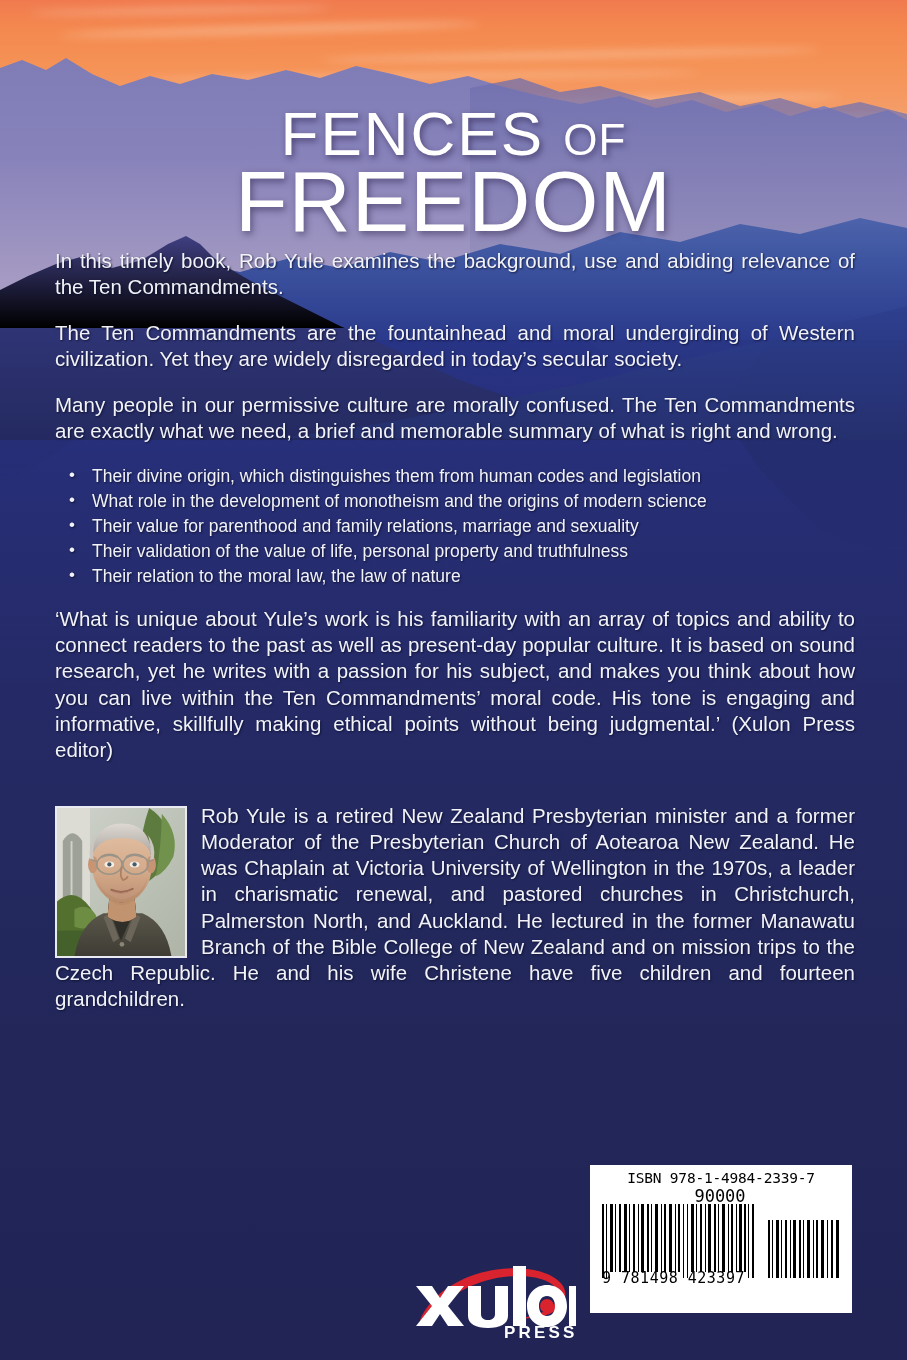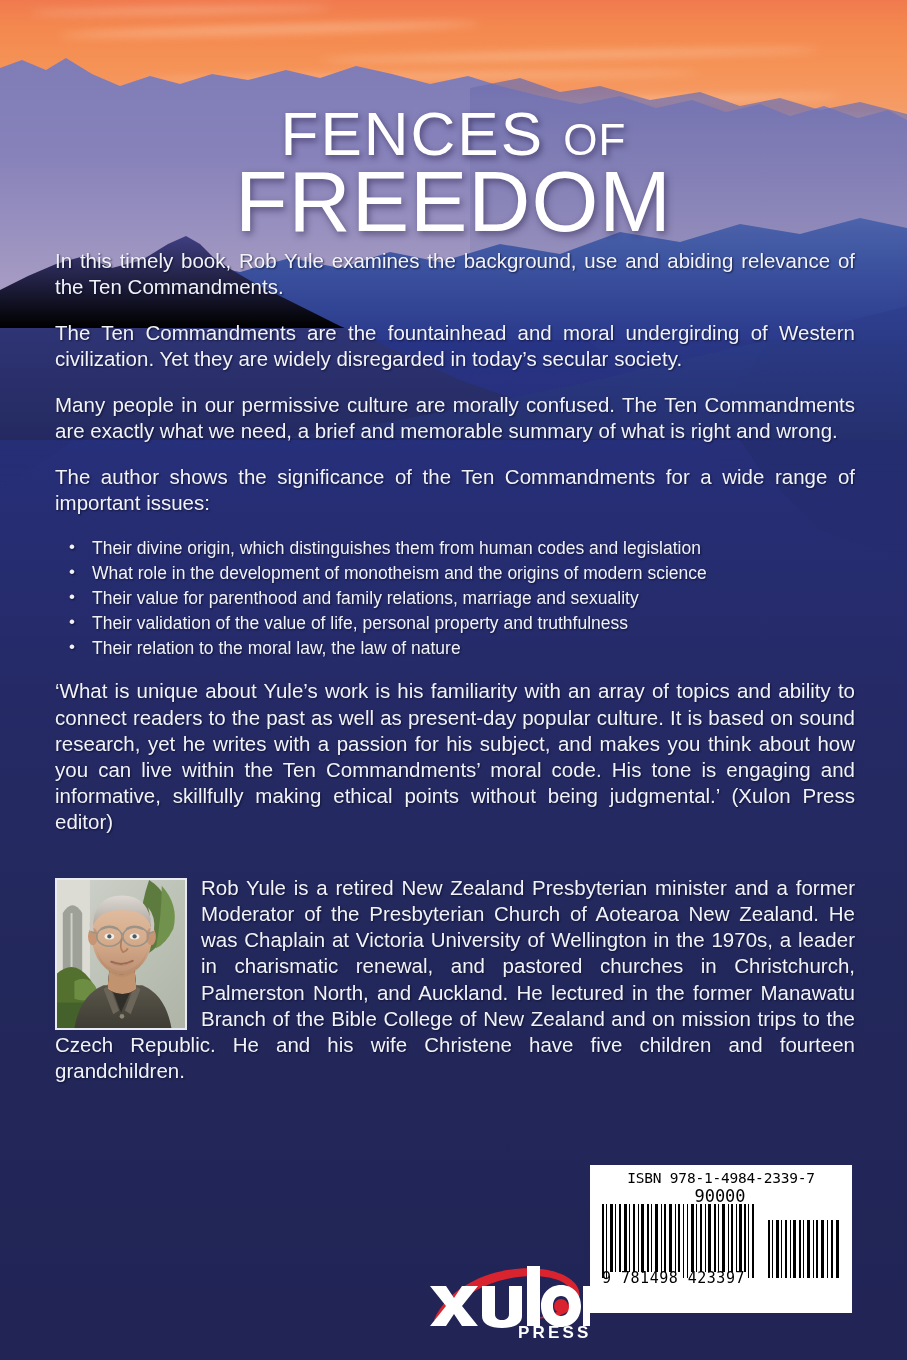--- a/index.html
+++ b/index.html
@@ -207,21 +207,21 @@
     overflow: hidden;
     position: relative;
     background: #5b6b54;
   }
   .photo svg { display: block; width: 100%; height: 100%; }
   .bio-text::after { content: ""; display: block; clear: both; }
 
   
   .logo {
     position: absolute;
-    left: 420px; top: 1258px;
+    left: 406px; top: 1258px;
     width: 170px; height: 84px;
     z-index: 9;
   }
   .logo svg { display: block; }
 
   .barcode-box {
     position: absolute;
     left: 590px; top: 1165px;
     width: 262px; height: 148px;
     background: #ffffff;
@@ -352,21 +352,20 @@
       <span class="of">OF</span>
     </div>
     <div class="title-line2">FREEDOM</div>
   </div>
 
   <div class="content">
 
     <p class="para last-line-left">In this timely book, Rob Yule examines the background, use and abiding relevance of the Ten Commandments.</p>
     <p class="para">The Ten Commandments are the fountainhead and moral undergirding of Western civilization. Yet they are widely disregarded in today’s secular society.</p>
     <p class="para last-line-left">Many people in our permissive culture are morally confused. The Ten Commandments are exactly what we need, a brief and memorable summary of what is right and wrong.</p>
-    <p class="para last-line-left">The author shows the significance of the Ten Commandments for a wide range of important issues:</p>
 
     <ul class="bullets">
       <li>Their divine origin, which distinguishes them from human codes and legislation</li>
       <li>What role in the development of monotheism and the origins of modern science</li>
       <li>Their value for parenthood and family relations, marriage and sexuality</li>
       <li>Their validation of the value of life, personal property and truthfulness</li>
       <li>Their relation to the moral law, the law of nature</li>
     </ul>
 
     <p class="quote">‘What is unique about Yule’s work is his familiarity with an array of topics and ability to connect readers to the past as well as present-day popular culture. It is based on sound research, yet he writes with a passion for his subject, and makes you think about how you can live within the Ten Commandments’ moral code. His tone is engaging and informative, skillfully making ethical points without being judgmental.’ (Xulon Press editor)</p>

